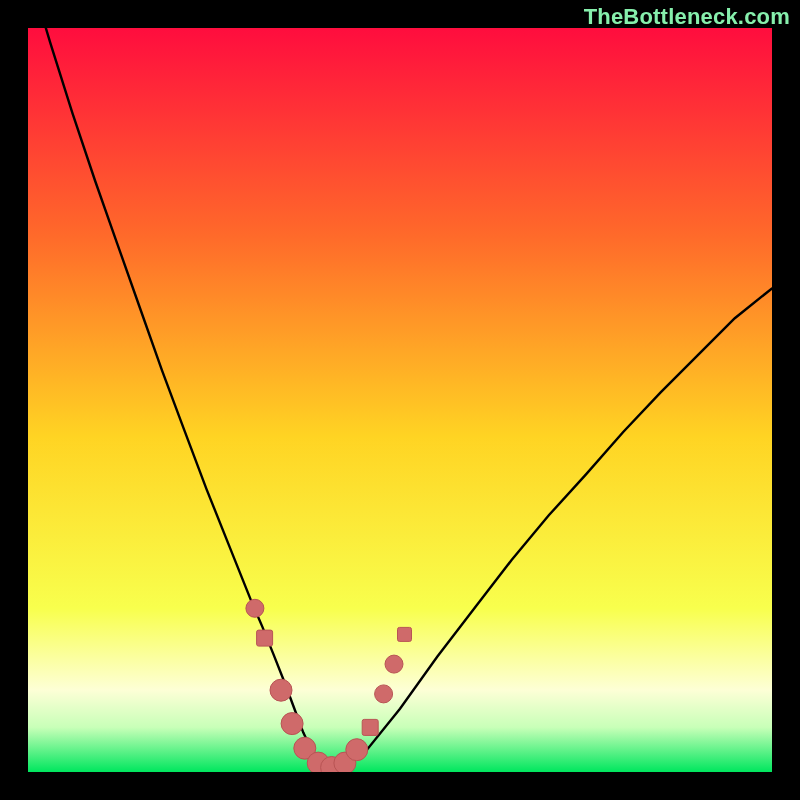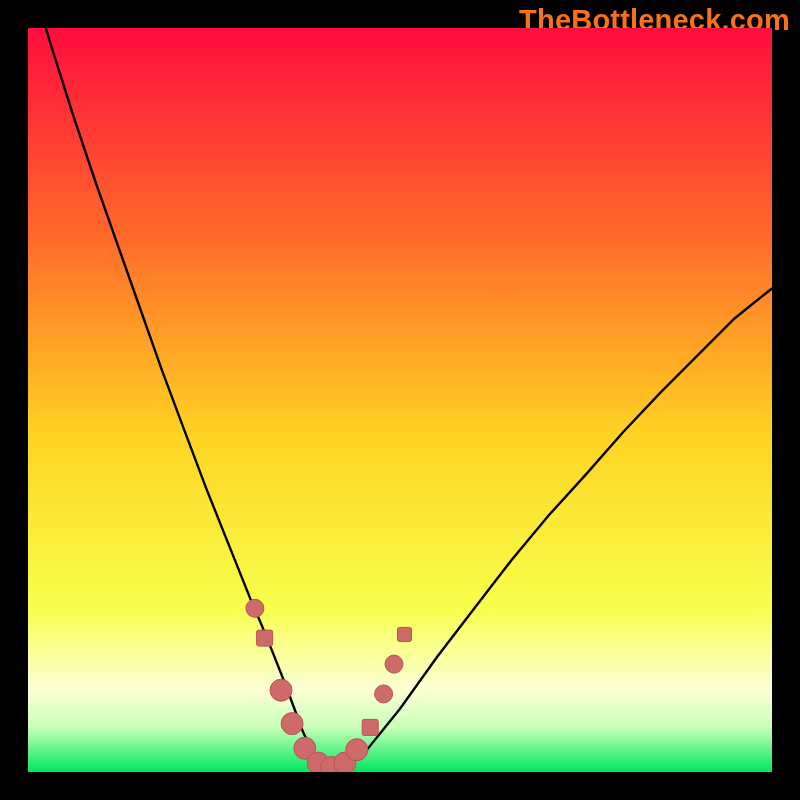--- a/index.html
+++ b/index.html
@@ -23,23 +23,23 @@
     left: 28px;
     top: 28px;
     width: 744px;
     height: 744px;
   }
   .attribution {
     position: absolute;
     top: 4px;
     right: 10px;
     font-family: Arial, Helvetica, sans-serif;
-    font-size: 29px;
+    font-size: 22px;
     font-weight: 600;
-    color: #f97316;
+    color: #86efac;
     letter-spacing: 0.2px;
   }
   svg { display: block; }
 </style>
 </head>
 <body>
 
 <div class="frame">
   <div class="attribution">TheBottleneck.com</div>
   <div class="plot">

